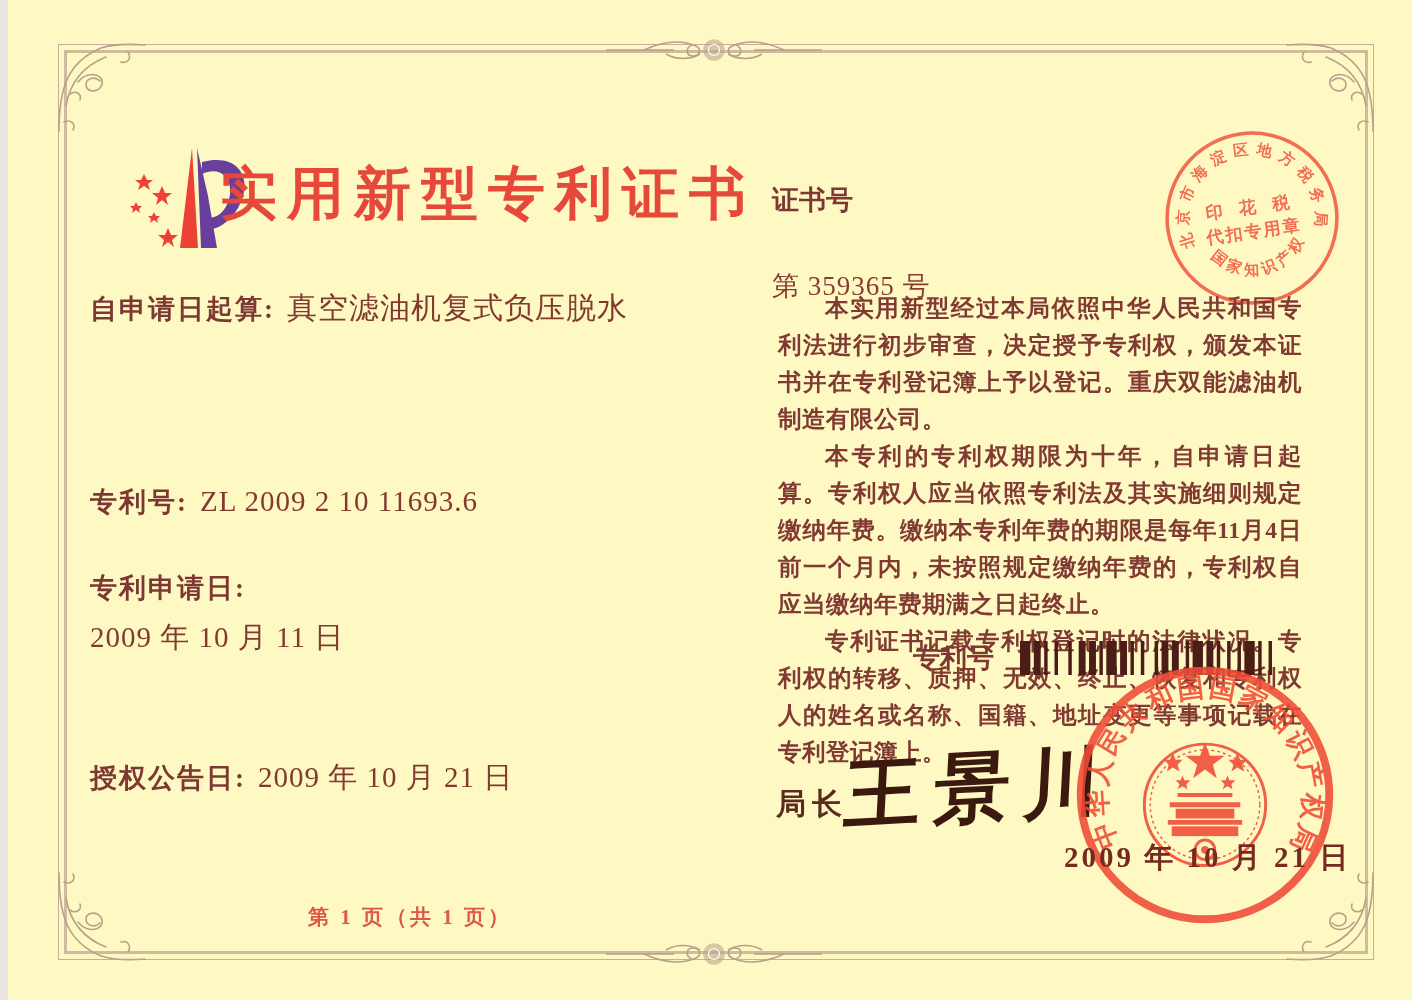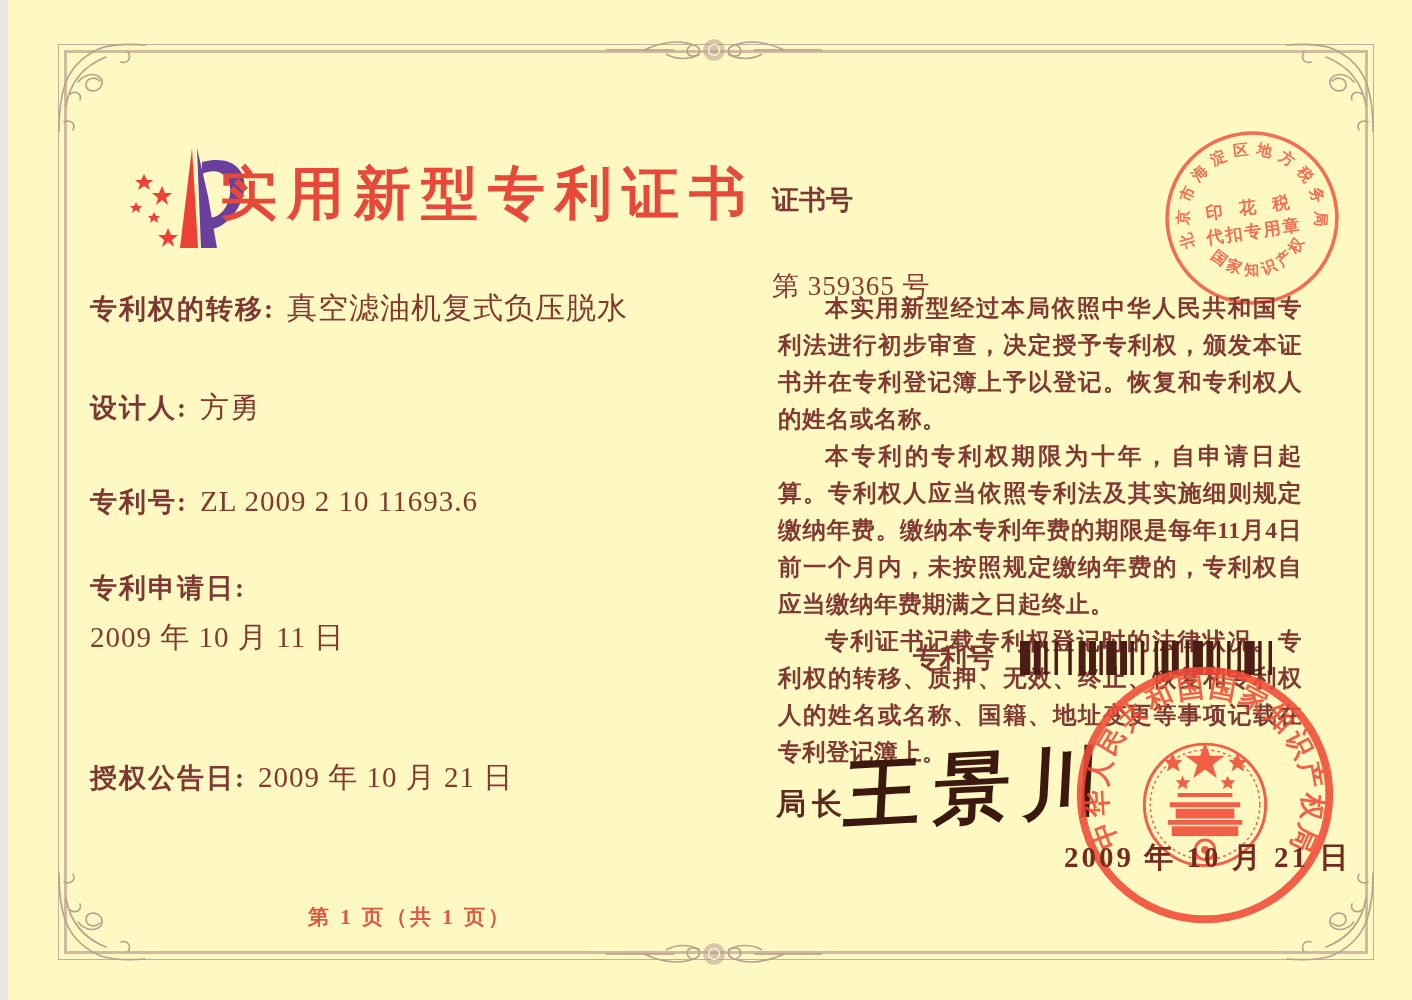--- a/index.html
+++ b/index.html
@@ -184,42 +184,38 @@
       </text>
       <text class="seal-text" x="95" y="90" font-size="17" letter-spacing="6" text-anchor="middle">印 花 税</text>
       <text class="seal-text" x="95" y="114" font-size="17" letter-spacing="2" text-anchor="middle">代扣专用章</text>
       <text class="seal-text" font-size="15" letter-spacing="4">
         <textPath href="#taxBottomArc" startOffset="4">国家知识产权局</textPath>
       </text>
     </svg>
   </div>
 
   <div class="field f-name">
-    <span class="lab">专利权的转移:</span>
+    <span class="lab">自申请日起算:</span>
     <span class="val">真空滤油机复式负压脱水</span>
-  </div>
-  <div class="field f-designer">
-    <span class="lab">设计人:</span>
-    <span class="val">方勇</span>
   </div>
   <div class="field f-patno">
     <span class="lab">专利号:</span>
     <span class="val">ZL 2009 2 10 11693.6</span>
   </div>
   <div class="field f-filing">
     <span class="lab">专利申请日:</span>
     <span class="val">2009 年 10 月 11 日</span>
   </div>
   <div class="field f-grant">
     <span class="lab">授权公告日:</span>
     <span class="val">2009 年 10 月 21 日</span>
   </div>
 
   <div class="body-text">
-    <p>本实用新型经过本局依照中华人民共和国专利法进行初步审查，决定授予专利权，颁发本证书并在专利登记簿上予以登记。恢复和专利权人的姓名或名称。</p>
+    <p>本实用新型经过本局依照中华人民共和国专利法进行初步审查，决定授予专利权，颁发本证书并在专利登记簿上予以登记。重庆双能滤油机制造有限公司。</p>
     <p>本专利的专利权期限为十年，自申请日起算。专利权人应当依照专利法及其实施细则规定缴纳年费。缴纳本专利年费的期限是每年11月4日前一个月内，未按照规定缴纳年费的，专利权自应当缴纳年费期满之日起终止。</p>
     <p>专利证书记载专利权登记时的法律状况。专利权的转移、质押、无效、终止、恢复和专利权人的姓名或名称、国籍、地址变更等事项记载在专利登记簿上。</p>
   </div>
 
   <div class="barcode-row">
     <span class="lab">专利号</span>
     <svg preserveAspectRatio="none" viewBox="0 0 233.5999999999999 34">
         <rect x="0" y="0" width="9.600000000000001" height="34" fill="#4c1c16"></rect>
         <rect x="12.8" y="0" width="6.4" height="34" fill="#4c1c16"></rect>
         <rect x="22.400000000000002" y="0" width="3.2" height="34" fill="#4c1c16"></rect>

